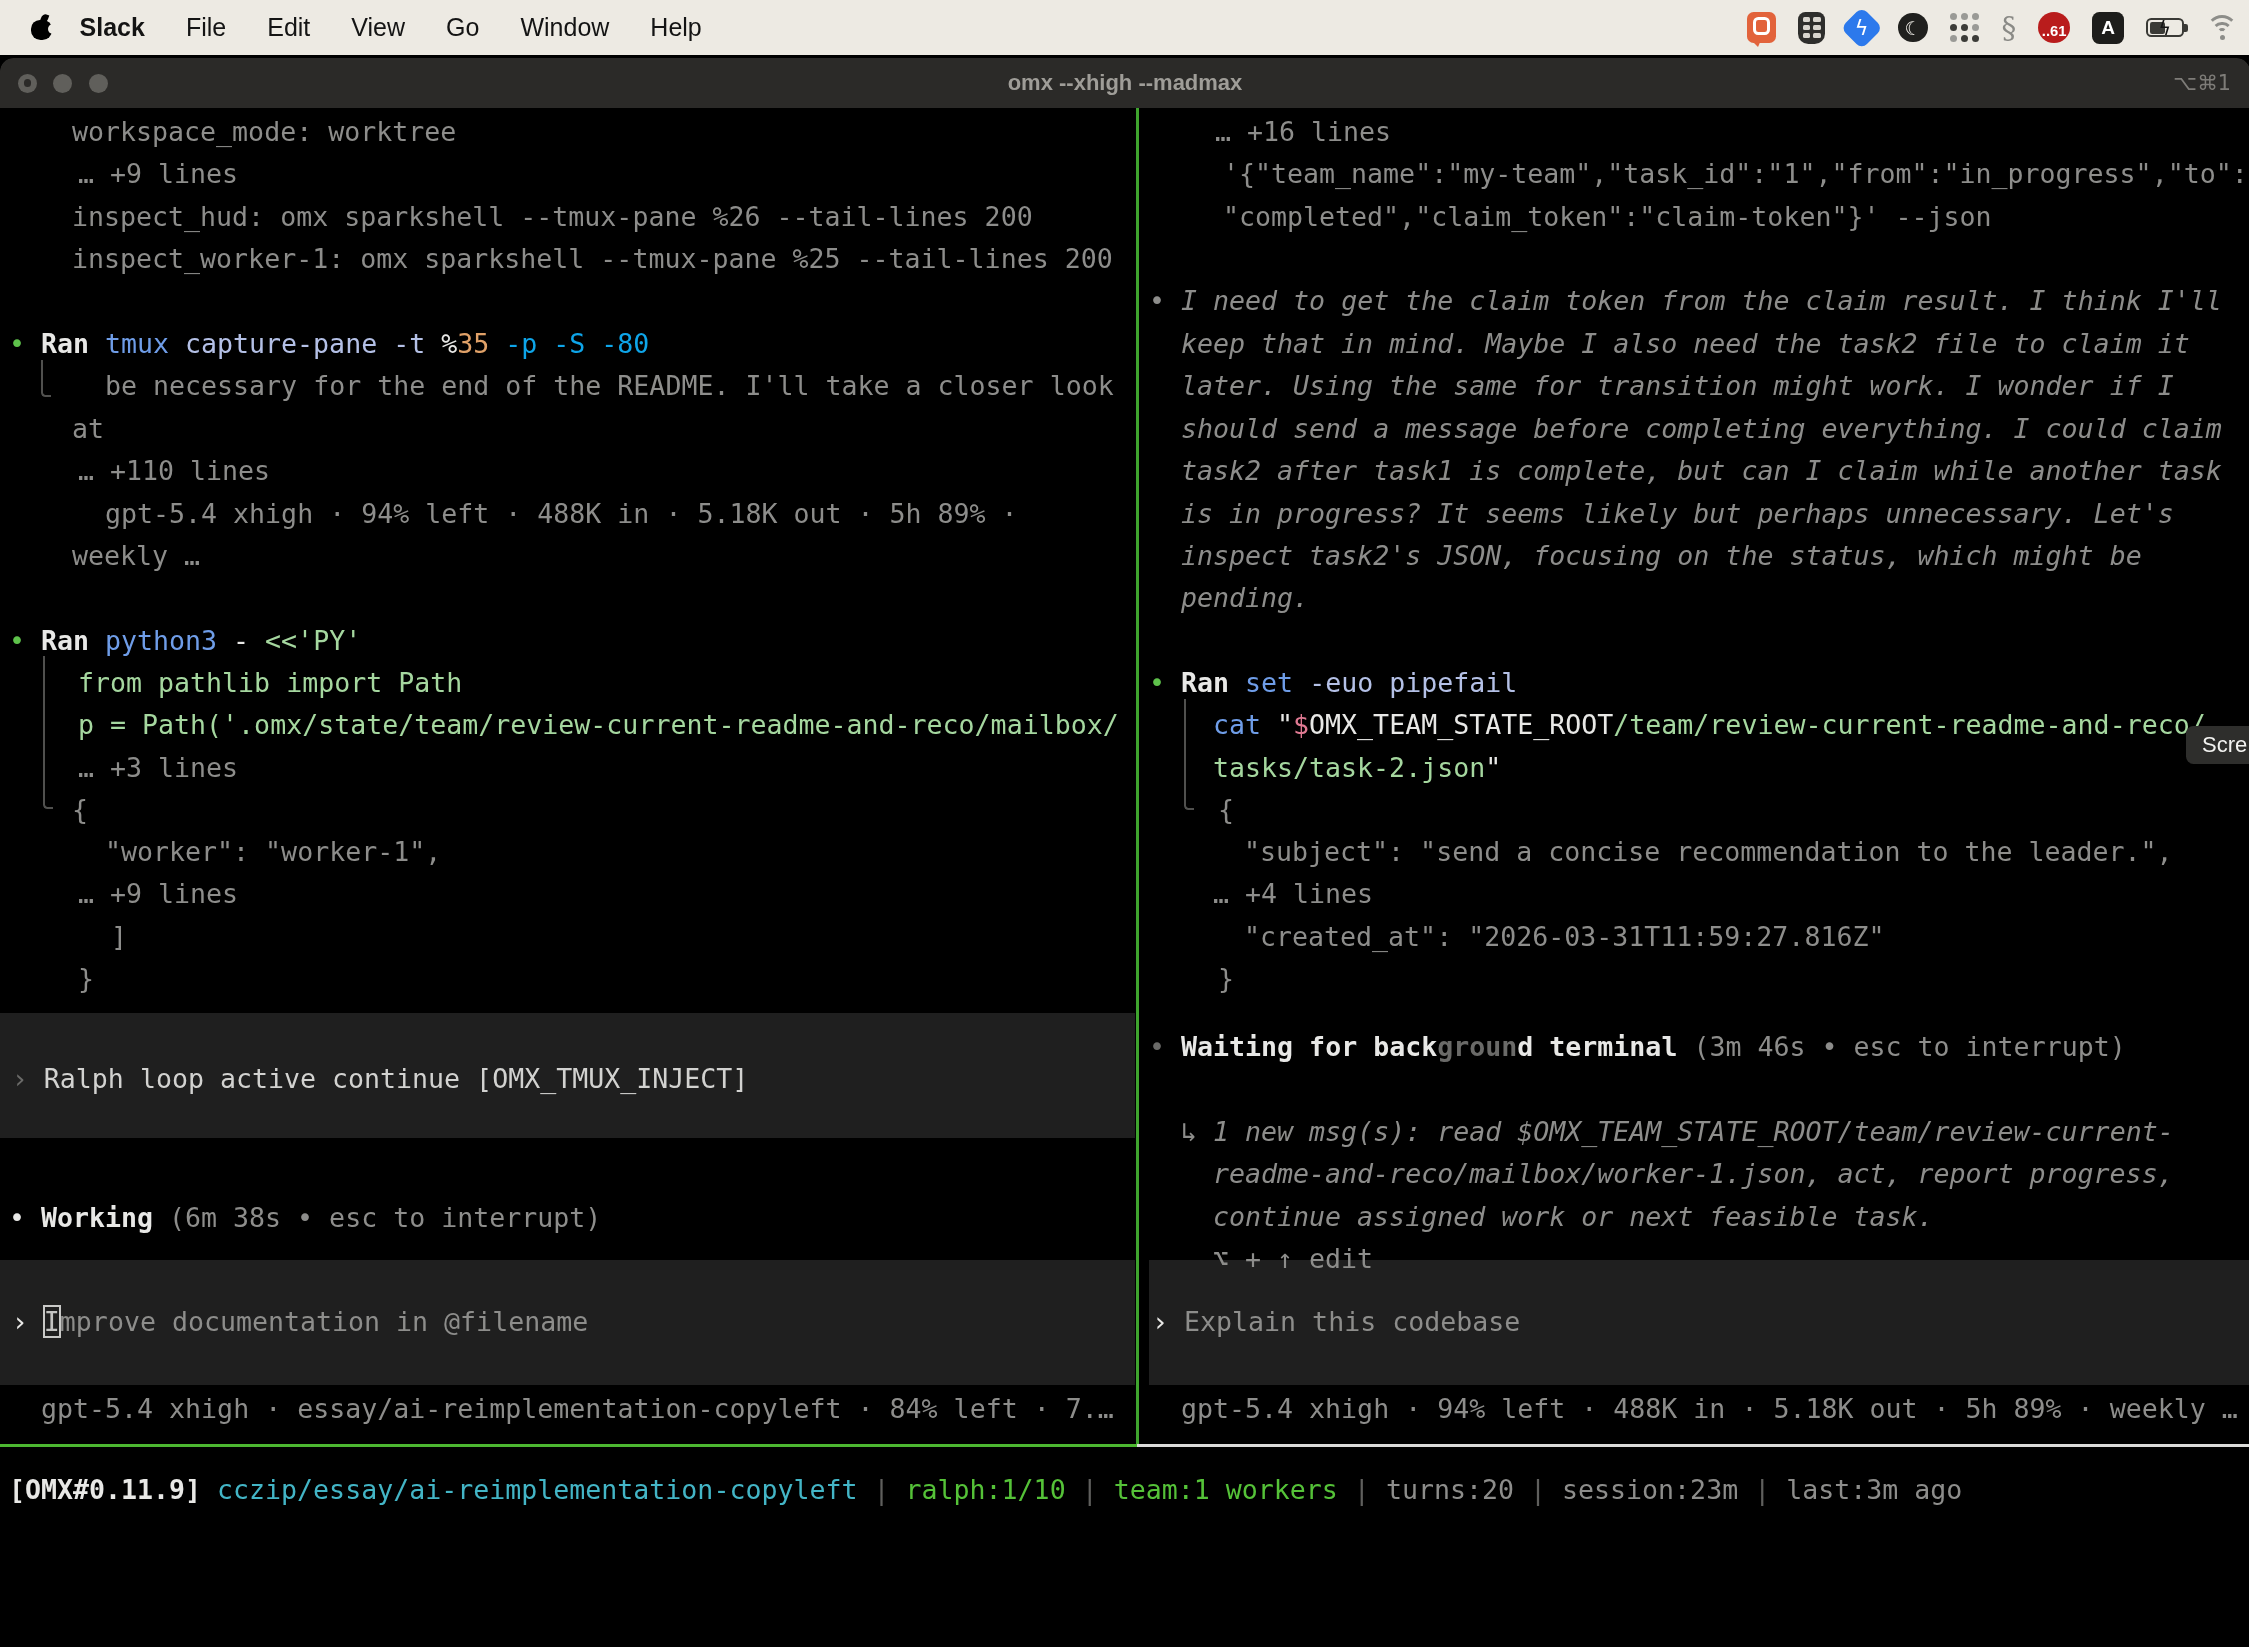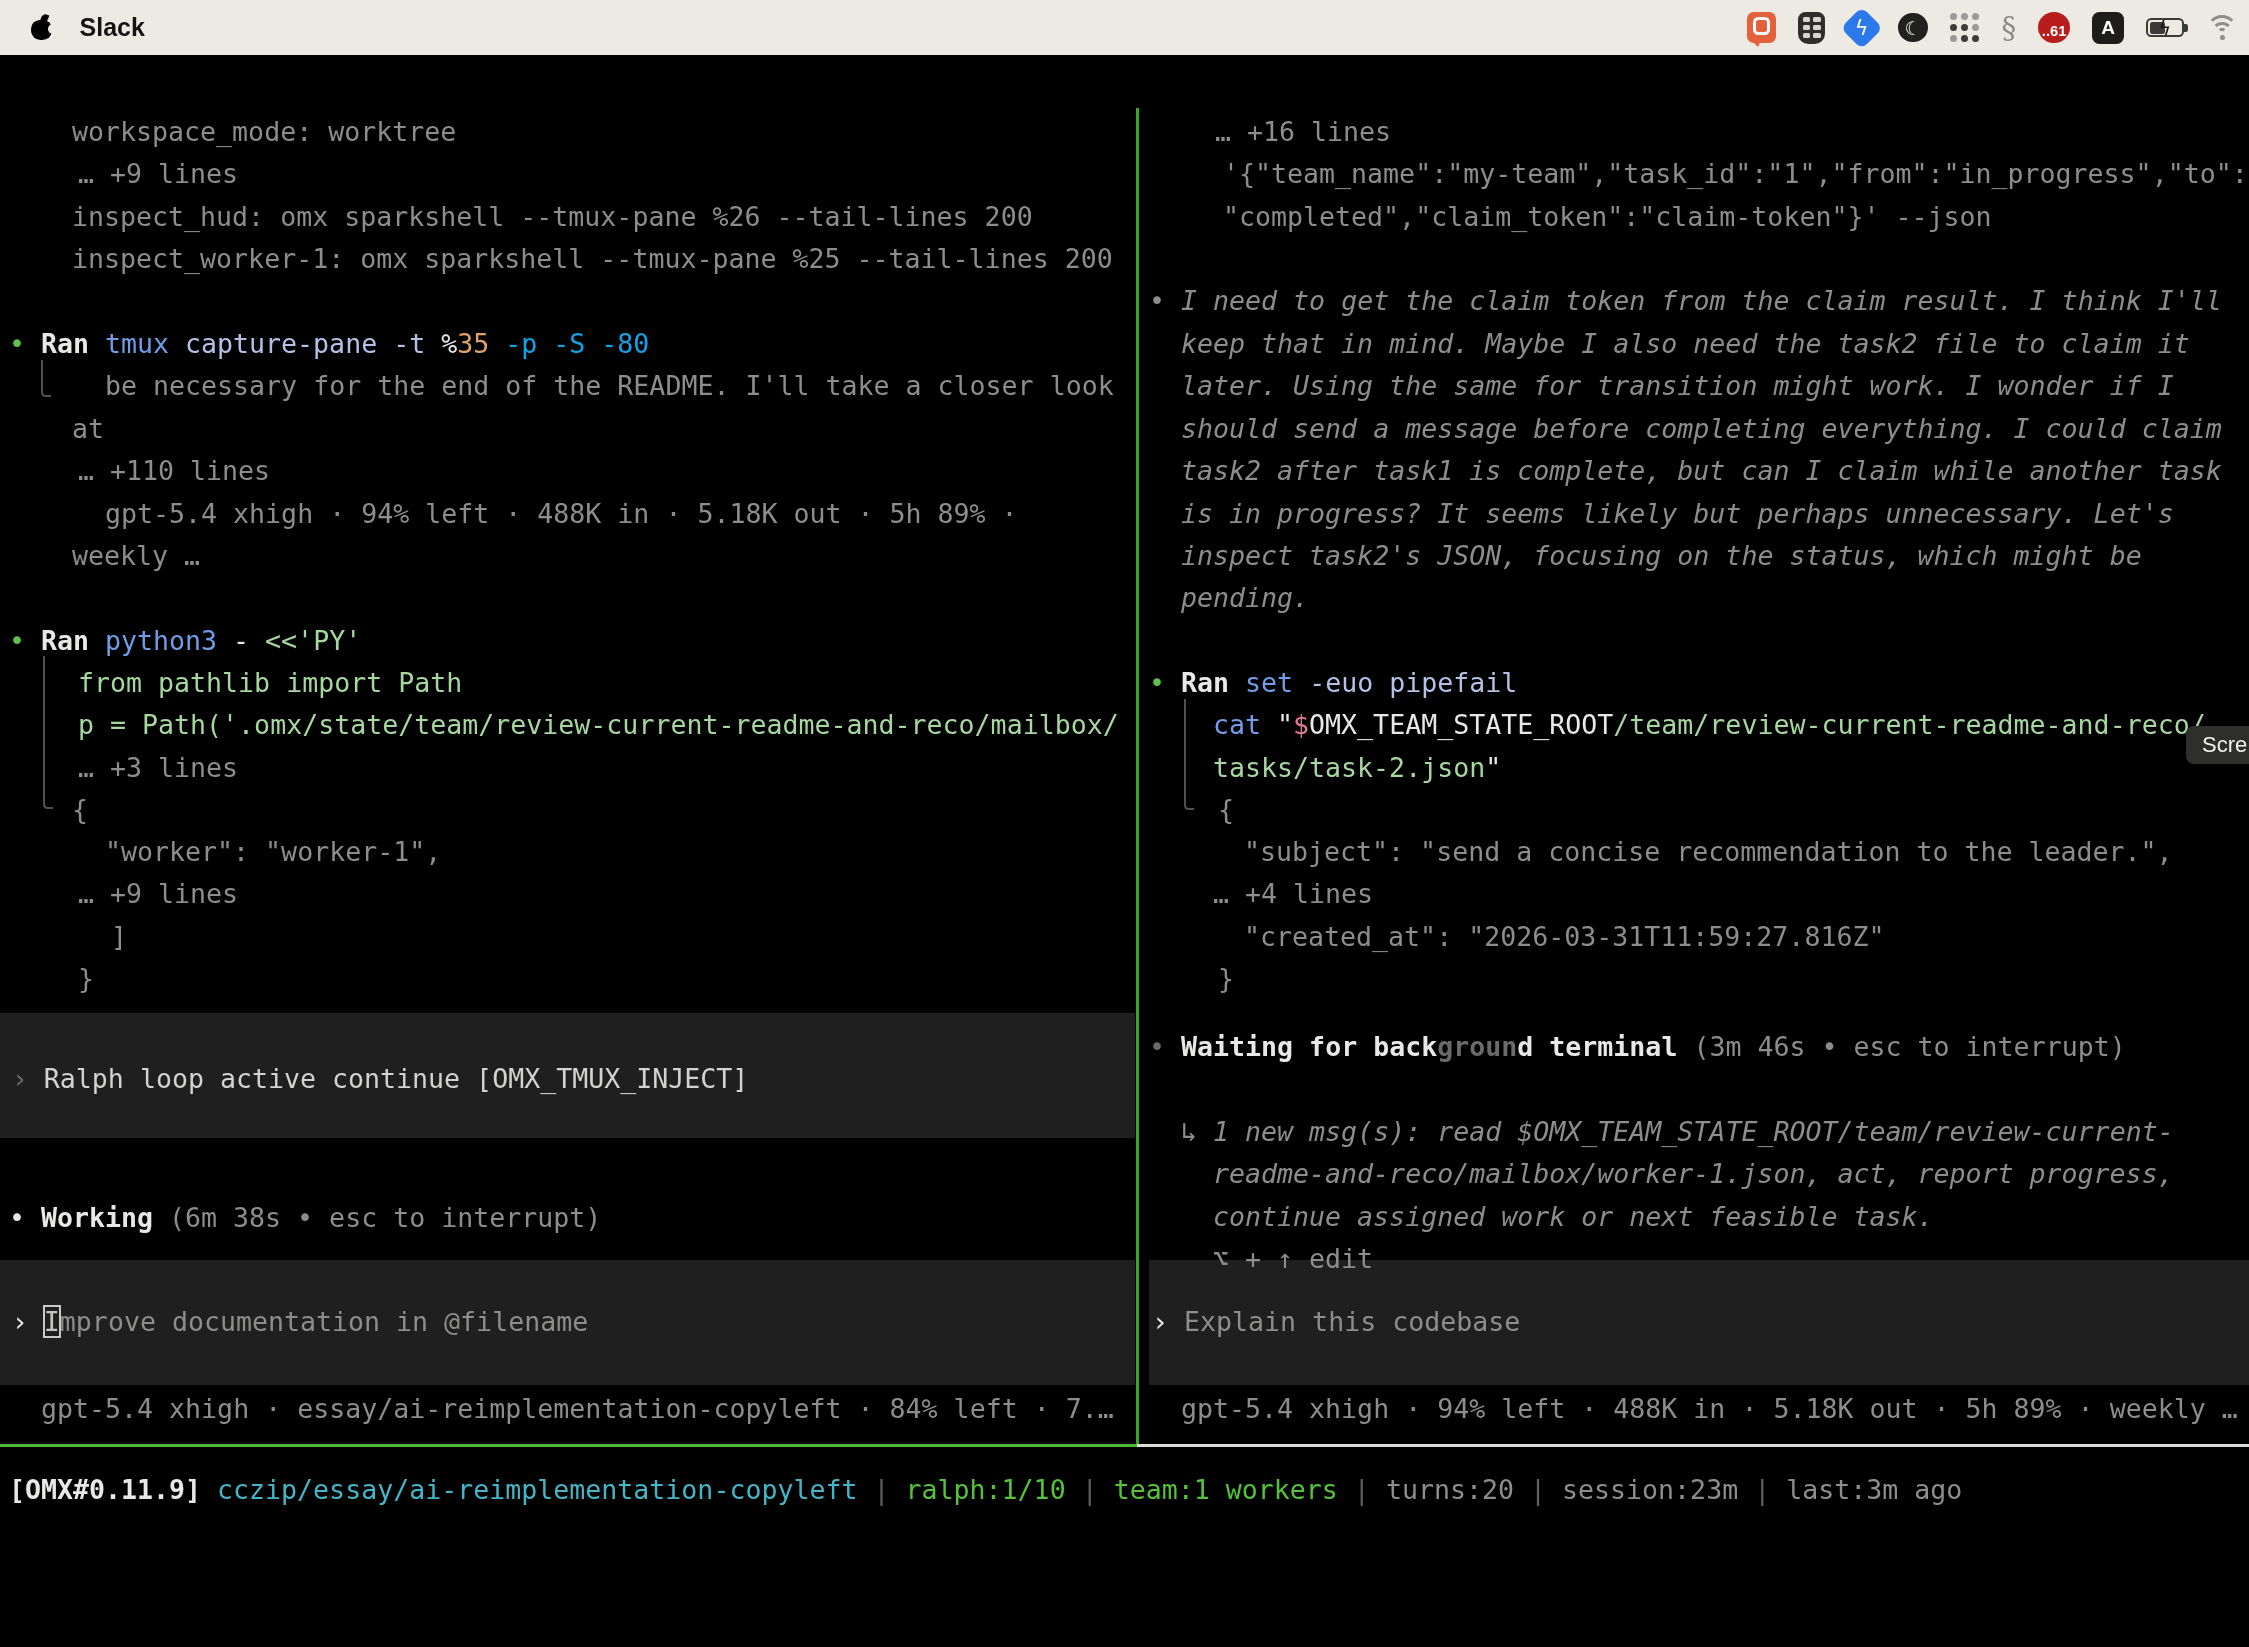--- a/index.html
+++ b/index.html
@@ -89,20 +89,28 @@
 </head>
 <body>
 
 <div id="menubar">
   <div class="apple">
       <span class="body"></span>
       <span class="bite"></span>
       <span class="leaf"></span>
     </div>
   <div id="app-name">Slack</div>
+  <div id="menu-items">
+      <div class="menu-item">File</div>
+      <div class="menu-item">Edit</div>
+      <div class="menu-item">View</div>
+      <div class="menu-item">Go</div>
+      <div class="menu-item">Window</div>
+      <div class="menu-item">Help</div>
+    </div>
   <div id="status-icons">
     <div class="sicon ic-orange">
         <span class="scr"></span>
         <span class="tail"></span>
       </div>
     <div class="sicon ic-shield">
         <i></i>
         <i></i>
         <i></i>
         <i></i>
@@ -139,20 +147,27 @@
     <div class="sicon ic-wifi">
         <i class="a1"></i>
         <i class="a2"></i>
         <i class="a3"></i>
         <span class="dot"></span>
       </div>
   </div>
 </div>
 
 <div id="window">
+  <div id="titlebar">
+    <span class="tl" id="tl-close"></span>
+    <span class="tl" id="tl-min"></span>
+    <span class="tl" id="tl-zoom"></span>
+    <div id="window-title">omx --xhigh --madmax</div>
+    <div id="window-shortcut">⌥⌘1</div>
+  </div>
 
   <div id="terminal">
     <div class="pane" id="pane-left">
       <div class="panel" style="left:0;top:905px;width:1135px;height:125px;"></div>
       <div class="panel" style="left:0;top:1152px;width:1135px;height:125px;"></div>
       <div class="connector" style="left:41px;top:252px;width:10.3px;height:37px;"></div>
       <div class="connector" style="left:43px;top:548px;width:10.3px;height:153px;"></div>
       <div id="pane-left-lines">
           <div class="tline" style="top: 3px; left: 72px;"><span class="c-gray">workspace_mode: worktree</span></div>
           <div class="tline" style="top: 45px; left: 78px;"><span class="c-gray">… +9 lines</span></div>

